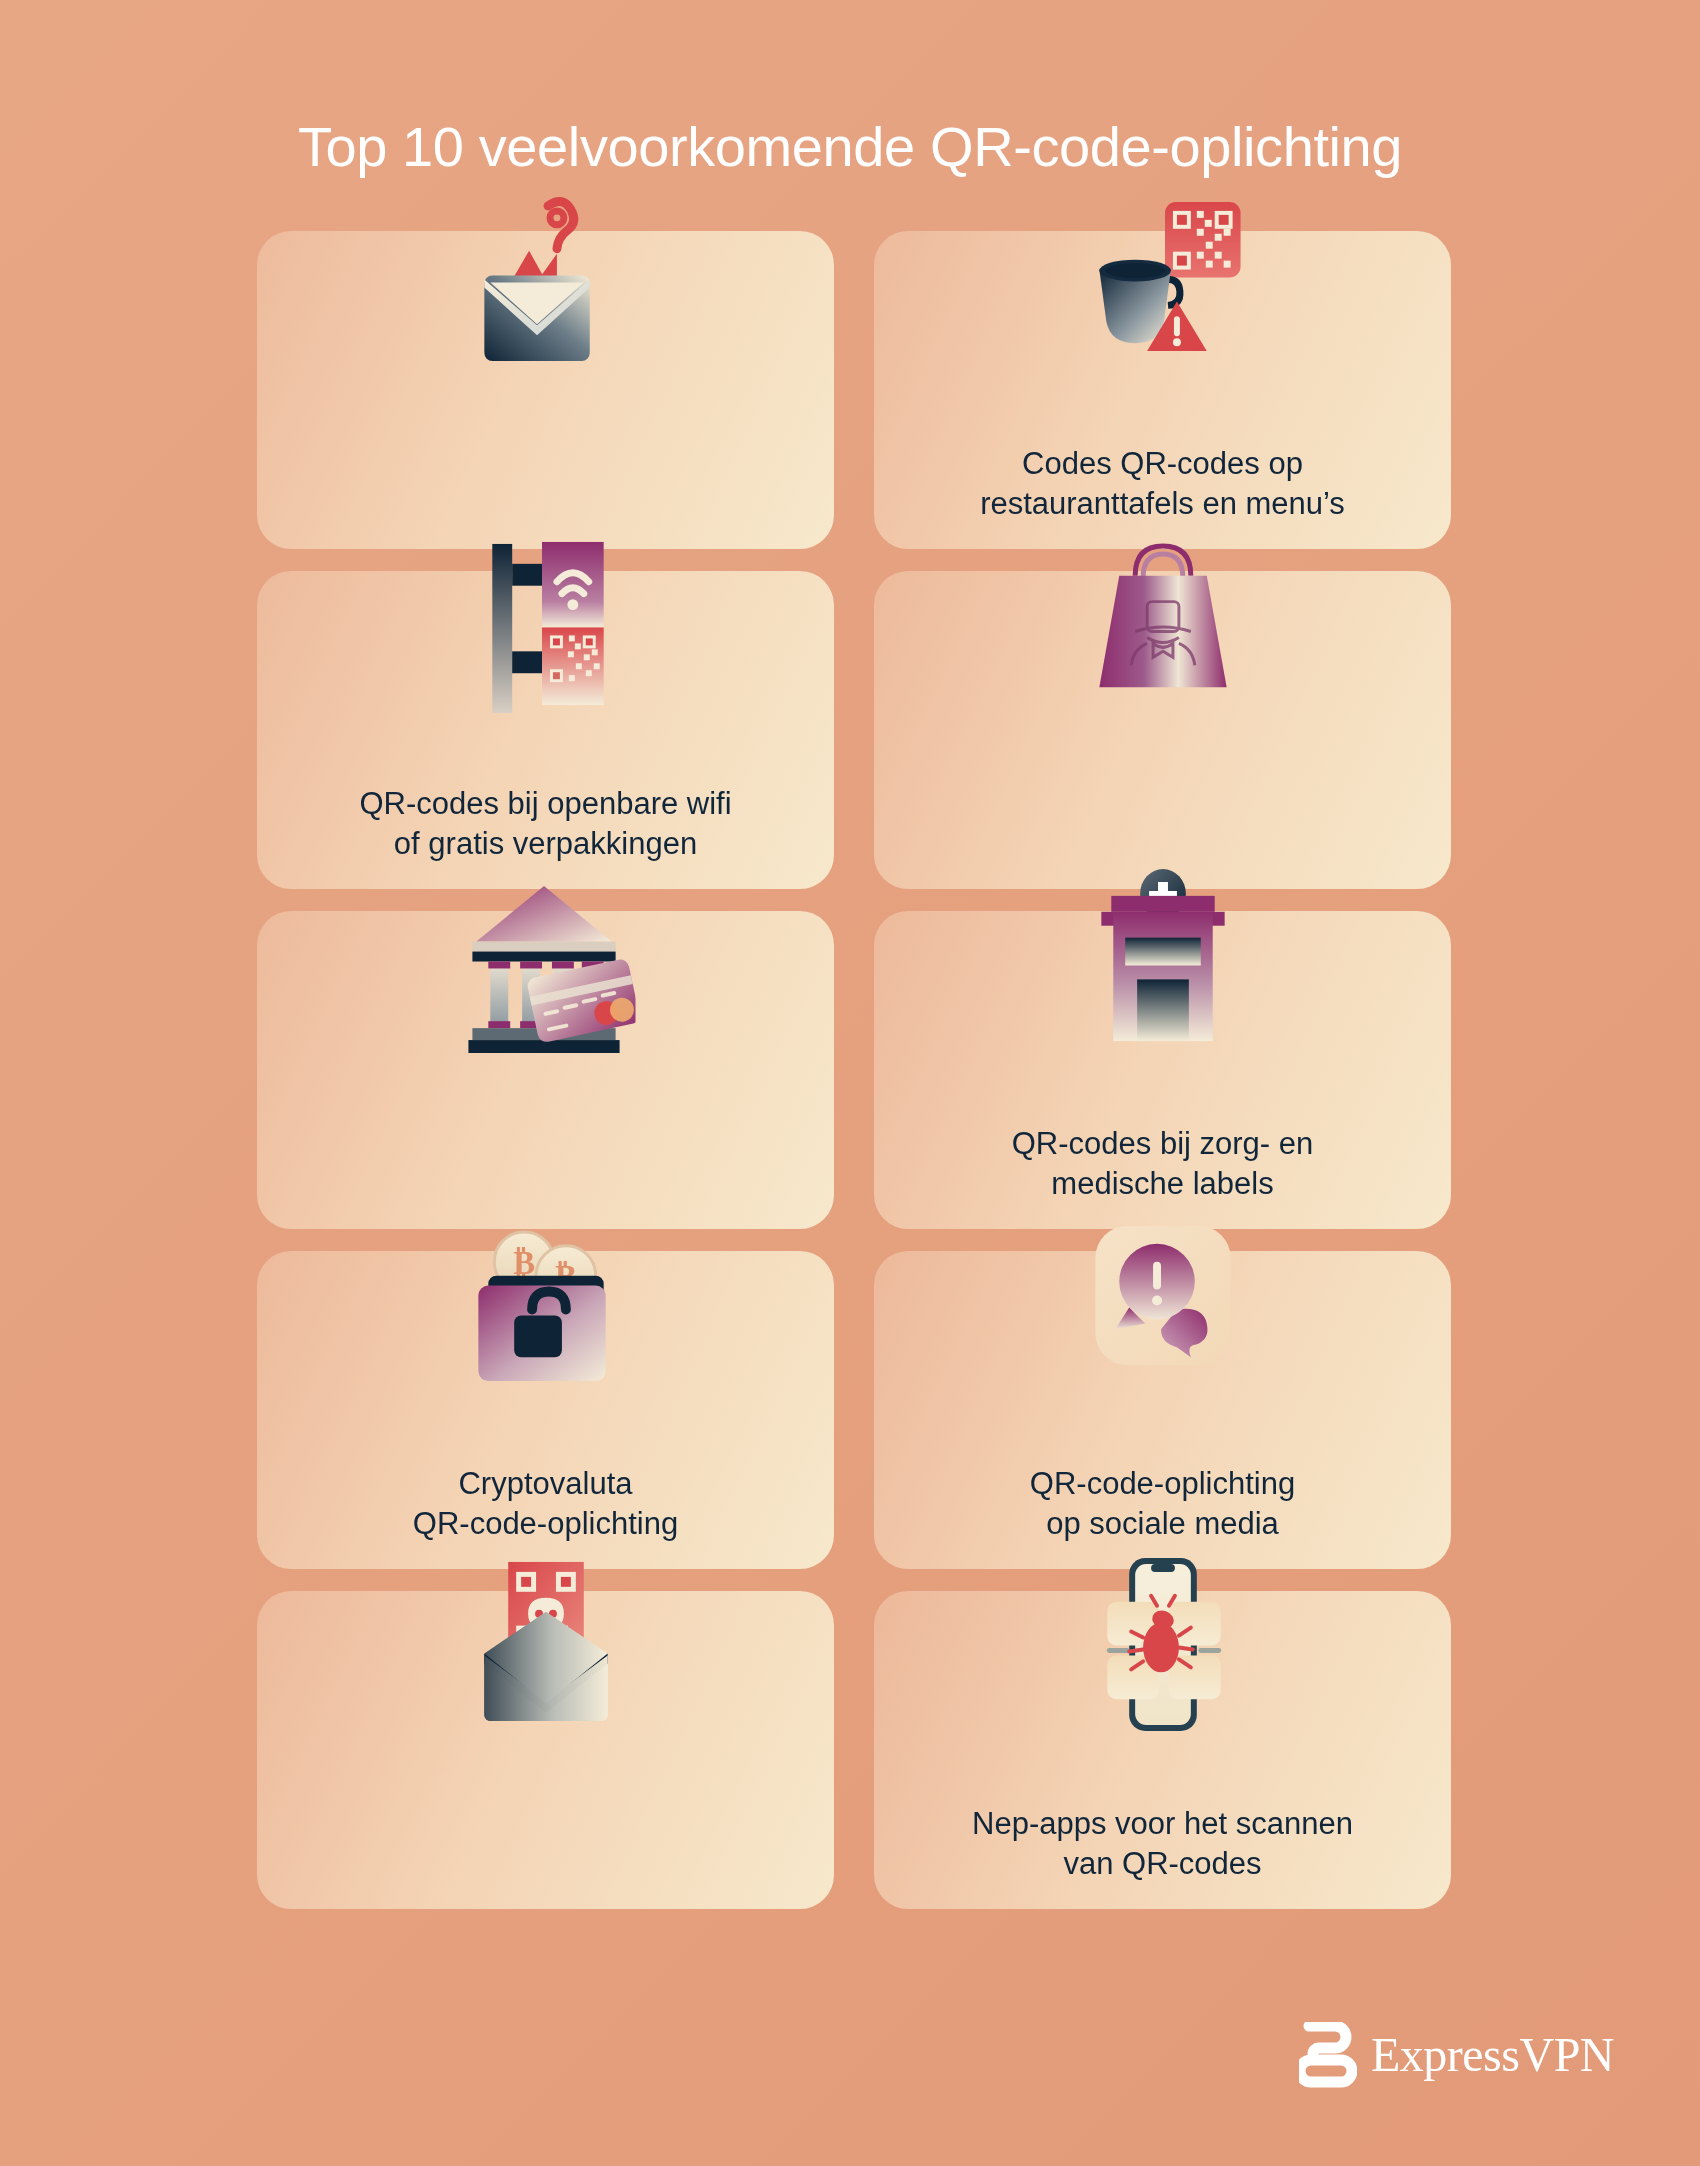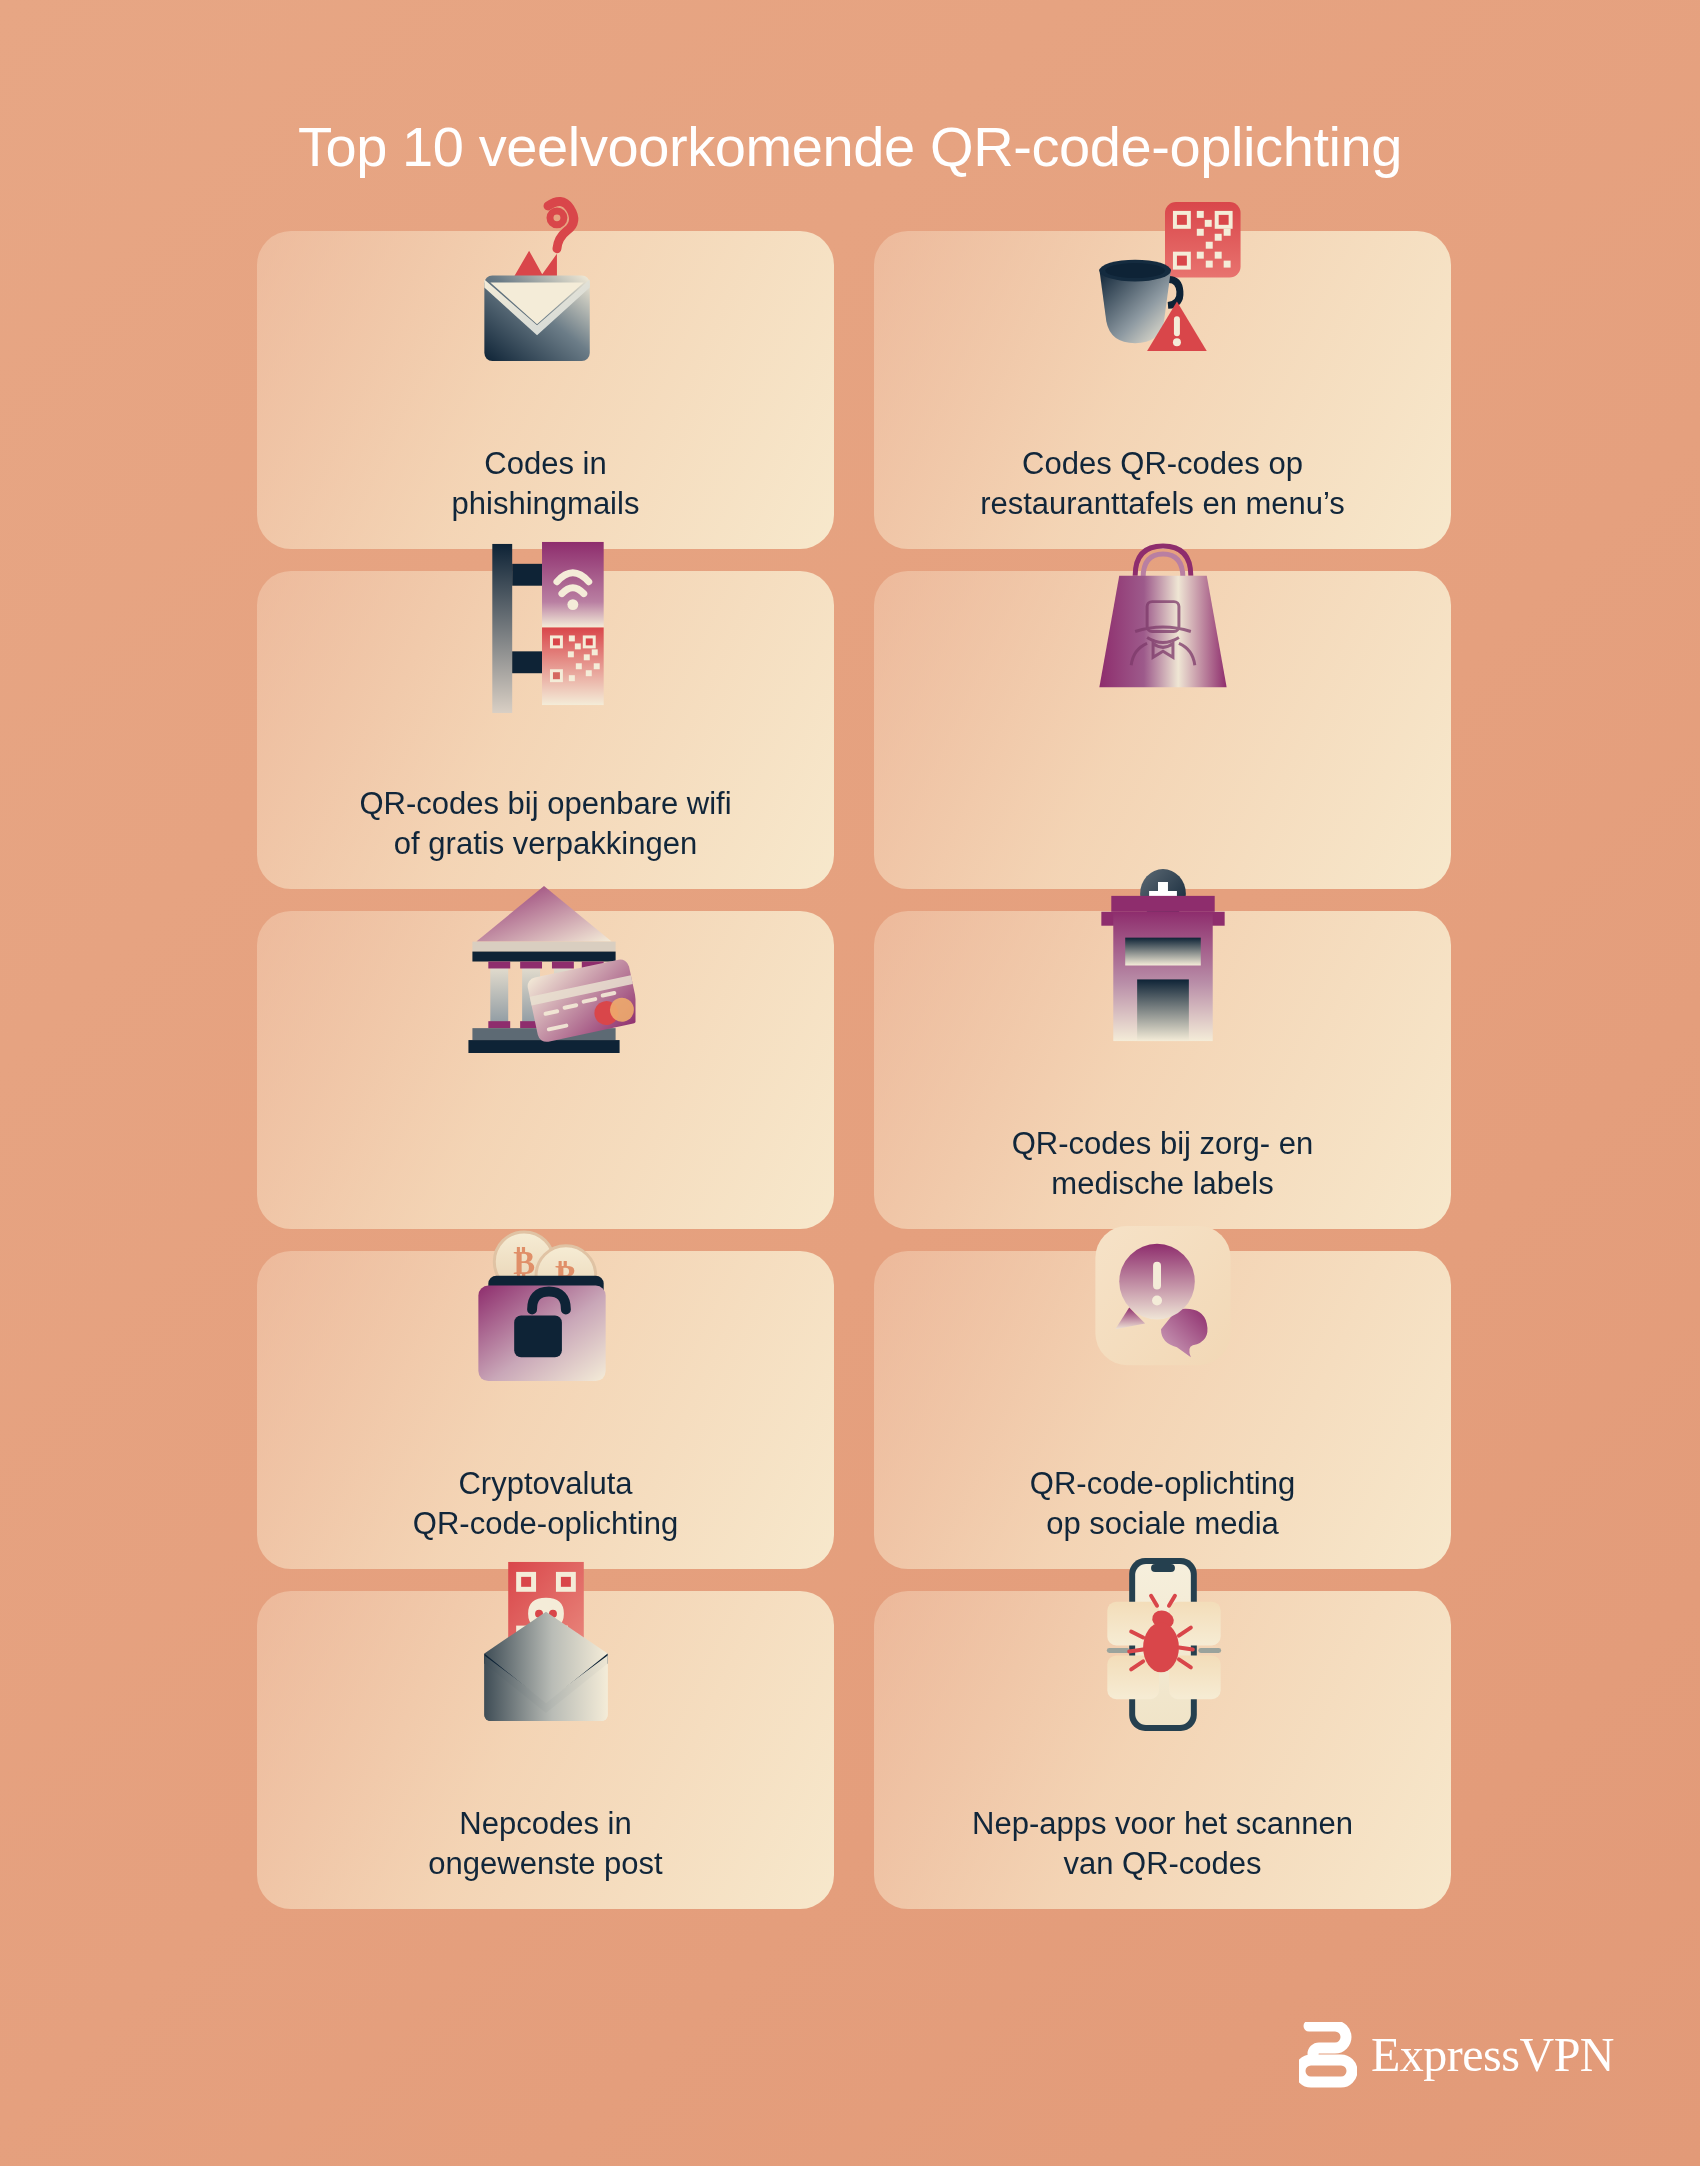--- a/index.html
+++ b/index.html
@@ -107,22 +107,20 @@
             </linearGradient>
           </defs>
           <path d="M92 22 q14 -10 22 2 q9 14 -3 23 q-9 7 -10 18" fill="none" stroke="#d9464a" stroke-width="9" stroke-linecap="round"></path>
           <circle cx="101" cy="34" r="7" fill="none" stroke="#d9464a" stroke-width="7"></circle>
           <path d="M101 70 l0 46 q0 20 -19 20 q-18 0 -19 -21 l0 -16 l-12 6 l22 -38 l20 36 l-12 -5" fill="#d9464a"></path>
           <rect x="28" y="92" width="106" height="86" rx="8" fill="url(#g1a)"></rect>
           <path d="M28 96 L81 142 L134 96 L134 104 L81 152 L28 104 Z" fill="url(#g1b)"></path>
           <path d="M34 99 L81 141 L128 99 Z" fill="#f4ecd8"></path>
         </svg>
       </div>
-      <div class="card-inner">Codes in
-phishingmails</div>
     </div>
 
     <div class="card">
       <div class="icon-wrap">
         <svg width="179" height="199" viewBox="0 0 180 200">
           <defs>
             <linearGradient id="g2c" x1="0" y1="0" x2="1" y2="1">
               <stop offset="0%" stop-color="#0e2336"></stop>
                 <stop offset="60%" stop-color="#8e9aa2"></stop>
                 <stop offset="100%" stop-color="#f4ecd8"></stop>
@@ -414,22 +412,20 @@
           <g fill="#f4ecd8">
             <path d="M90 54 q18 0 18 16 q0 9 -6 13 l0 7 q-12 4 -24 0 l0 -7 q-6 -4 -6 -13 q0 -16 18 -16 Z"></path>
             <circle cx="83" cy="70" r="4" fill="#d9464a"></circle>
               <circle cx="97" cy="70" r="4" fill="#d9464a"></circle>
           </g>
           <path d="M28 110 L90 68 L152 110 L152 172 a6 6 0 0 1 -6 6 H34 a6 6 0 0 1 -6 -6 Z" fill="url(#g9e)"></path>
           <path d="M28 110 L90 160 L152 110 L152 120 L90 170 L28 120 Z" fill="#0e2336"></path>
           <path d="M28 112 L90 158 L152 112 L152 172 a6 6 0 0 1 -6 6 H34 a6 6 0 0 1 -6 -6 Z" fill="url(#g9e)" opacity="0.97"></path>
         </svg>
       </div>
-      <div class="card-inner">Nepcodes in
-ongewenste post</div>
     </div>
 
     <div class="card">
       <div class="icon-wrap">
         <svg width="179" height="199" viewBox="0 0 180 200">
           <defs>
             <linearGradient id="g10p" x1="0" y1="0" x2="0" y2="1">
               <stop offset="0%" stop-color="#f6efdc"></stop>
                 <stop offset="100%" stop-color="#f0e4c8"></stop>
             </linearGradient>

